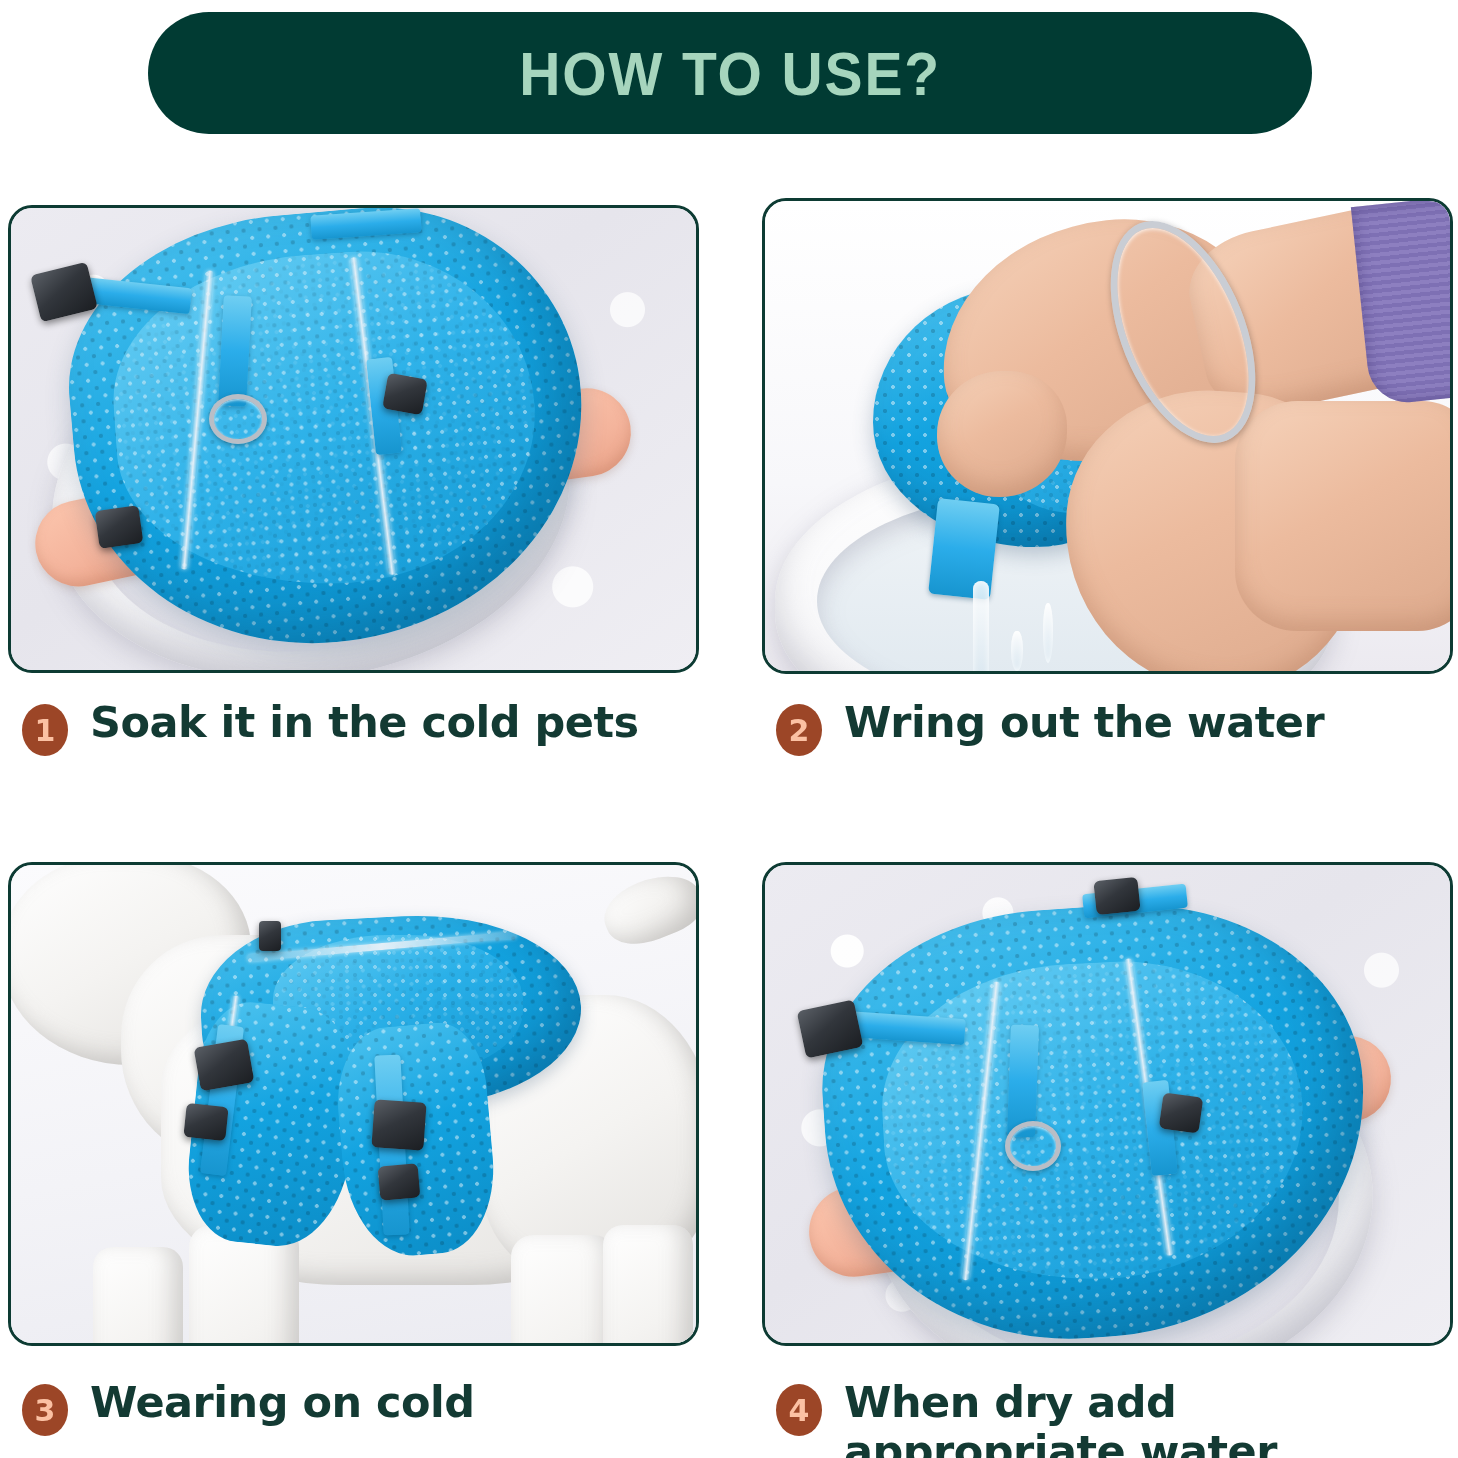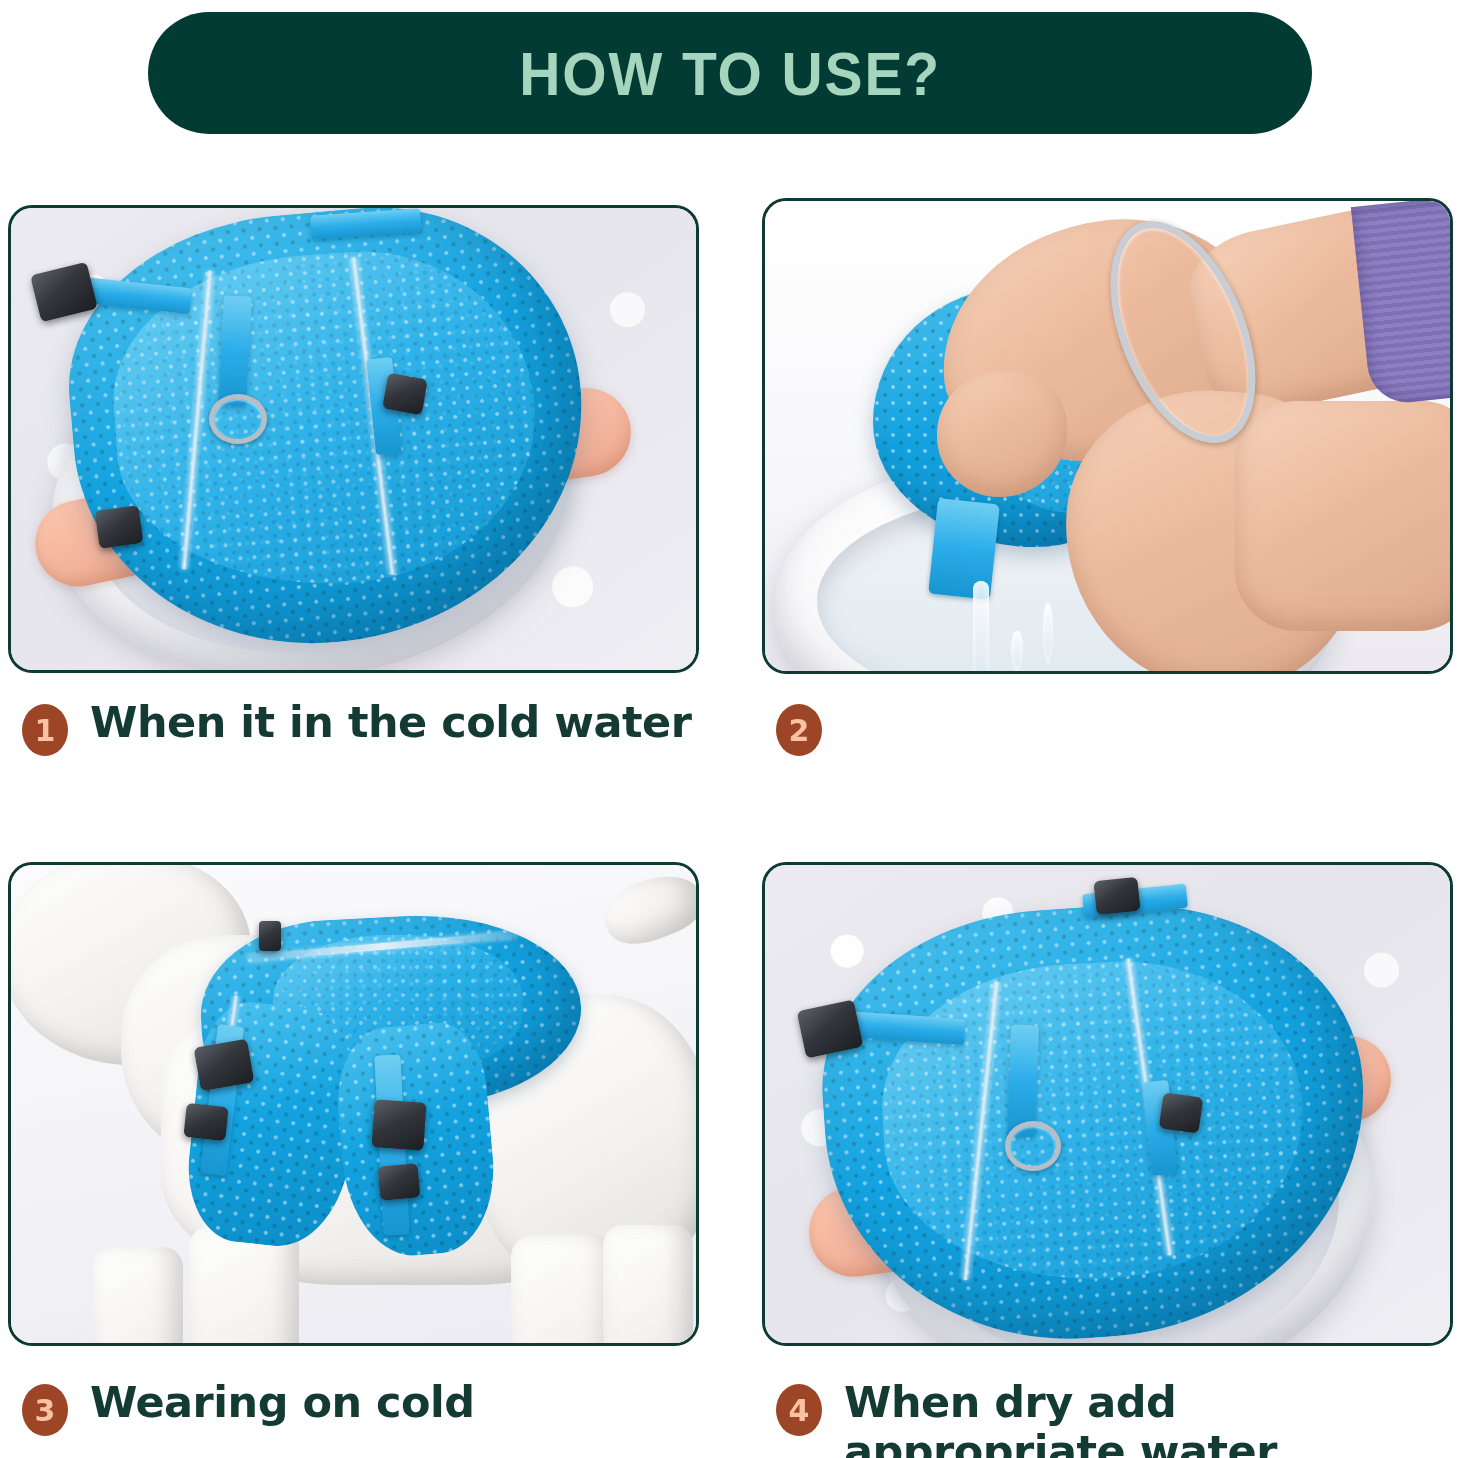--- a/index.html
+++ b/index.html
@@ -353,25 +353,26 @@
     <div class="dring" style="left:240px; top:256px; width:46px; height:40px;"></div>
     <div class="strap" style="left:382px; top:216px; width:26px; height:94px; transform:rotate(-6deg);"></div>
     <div class="buckle" style="left:396px; top:230px; width:40px; height:36px; transform:rotate(8deg);"></div>
     <div class="strap" style="left:318px; top:24px; width:104px; height:24px; transform:rotate(-6deg);"></div>
     <div class="buckle" style="left:330px; top:14px; width:44px; height:34px; transform:rotate(-6deg);"></div>
   </div>
 </div>
 
 <div class="caption-row" id="caption-1">
   <div class="step-badge">1</div>
-  <div class="step-text">When it in the cold water</div>
+  <div class="step-text">Soak it in the cold pets</div>
 </div>
 
 <div class="caption-row" id="caption-2">
   <div class="step-badge">2</div>
+  <div class="step-text">Wring out the water</div>
 </div>
 
 <div class="caption-row" id="caption-3">
   <div class="step-badge">3</div>
   <div class="step-text">Wearing on cold</div>
 </div>
 
 <div class="caption-row" id="caption-4">
   <div class="step-badge">4</div>
   <div class="step-text">When dry add appropriate water</div>

